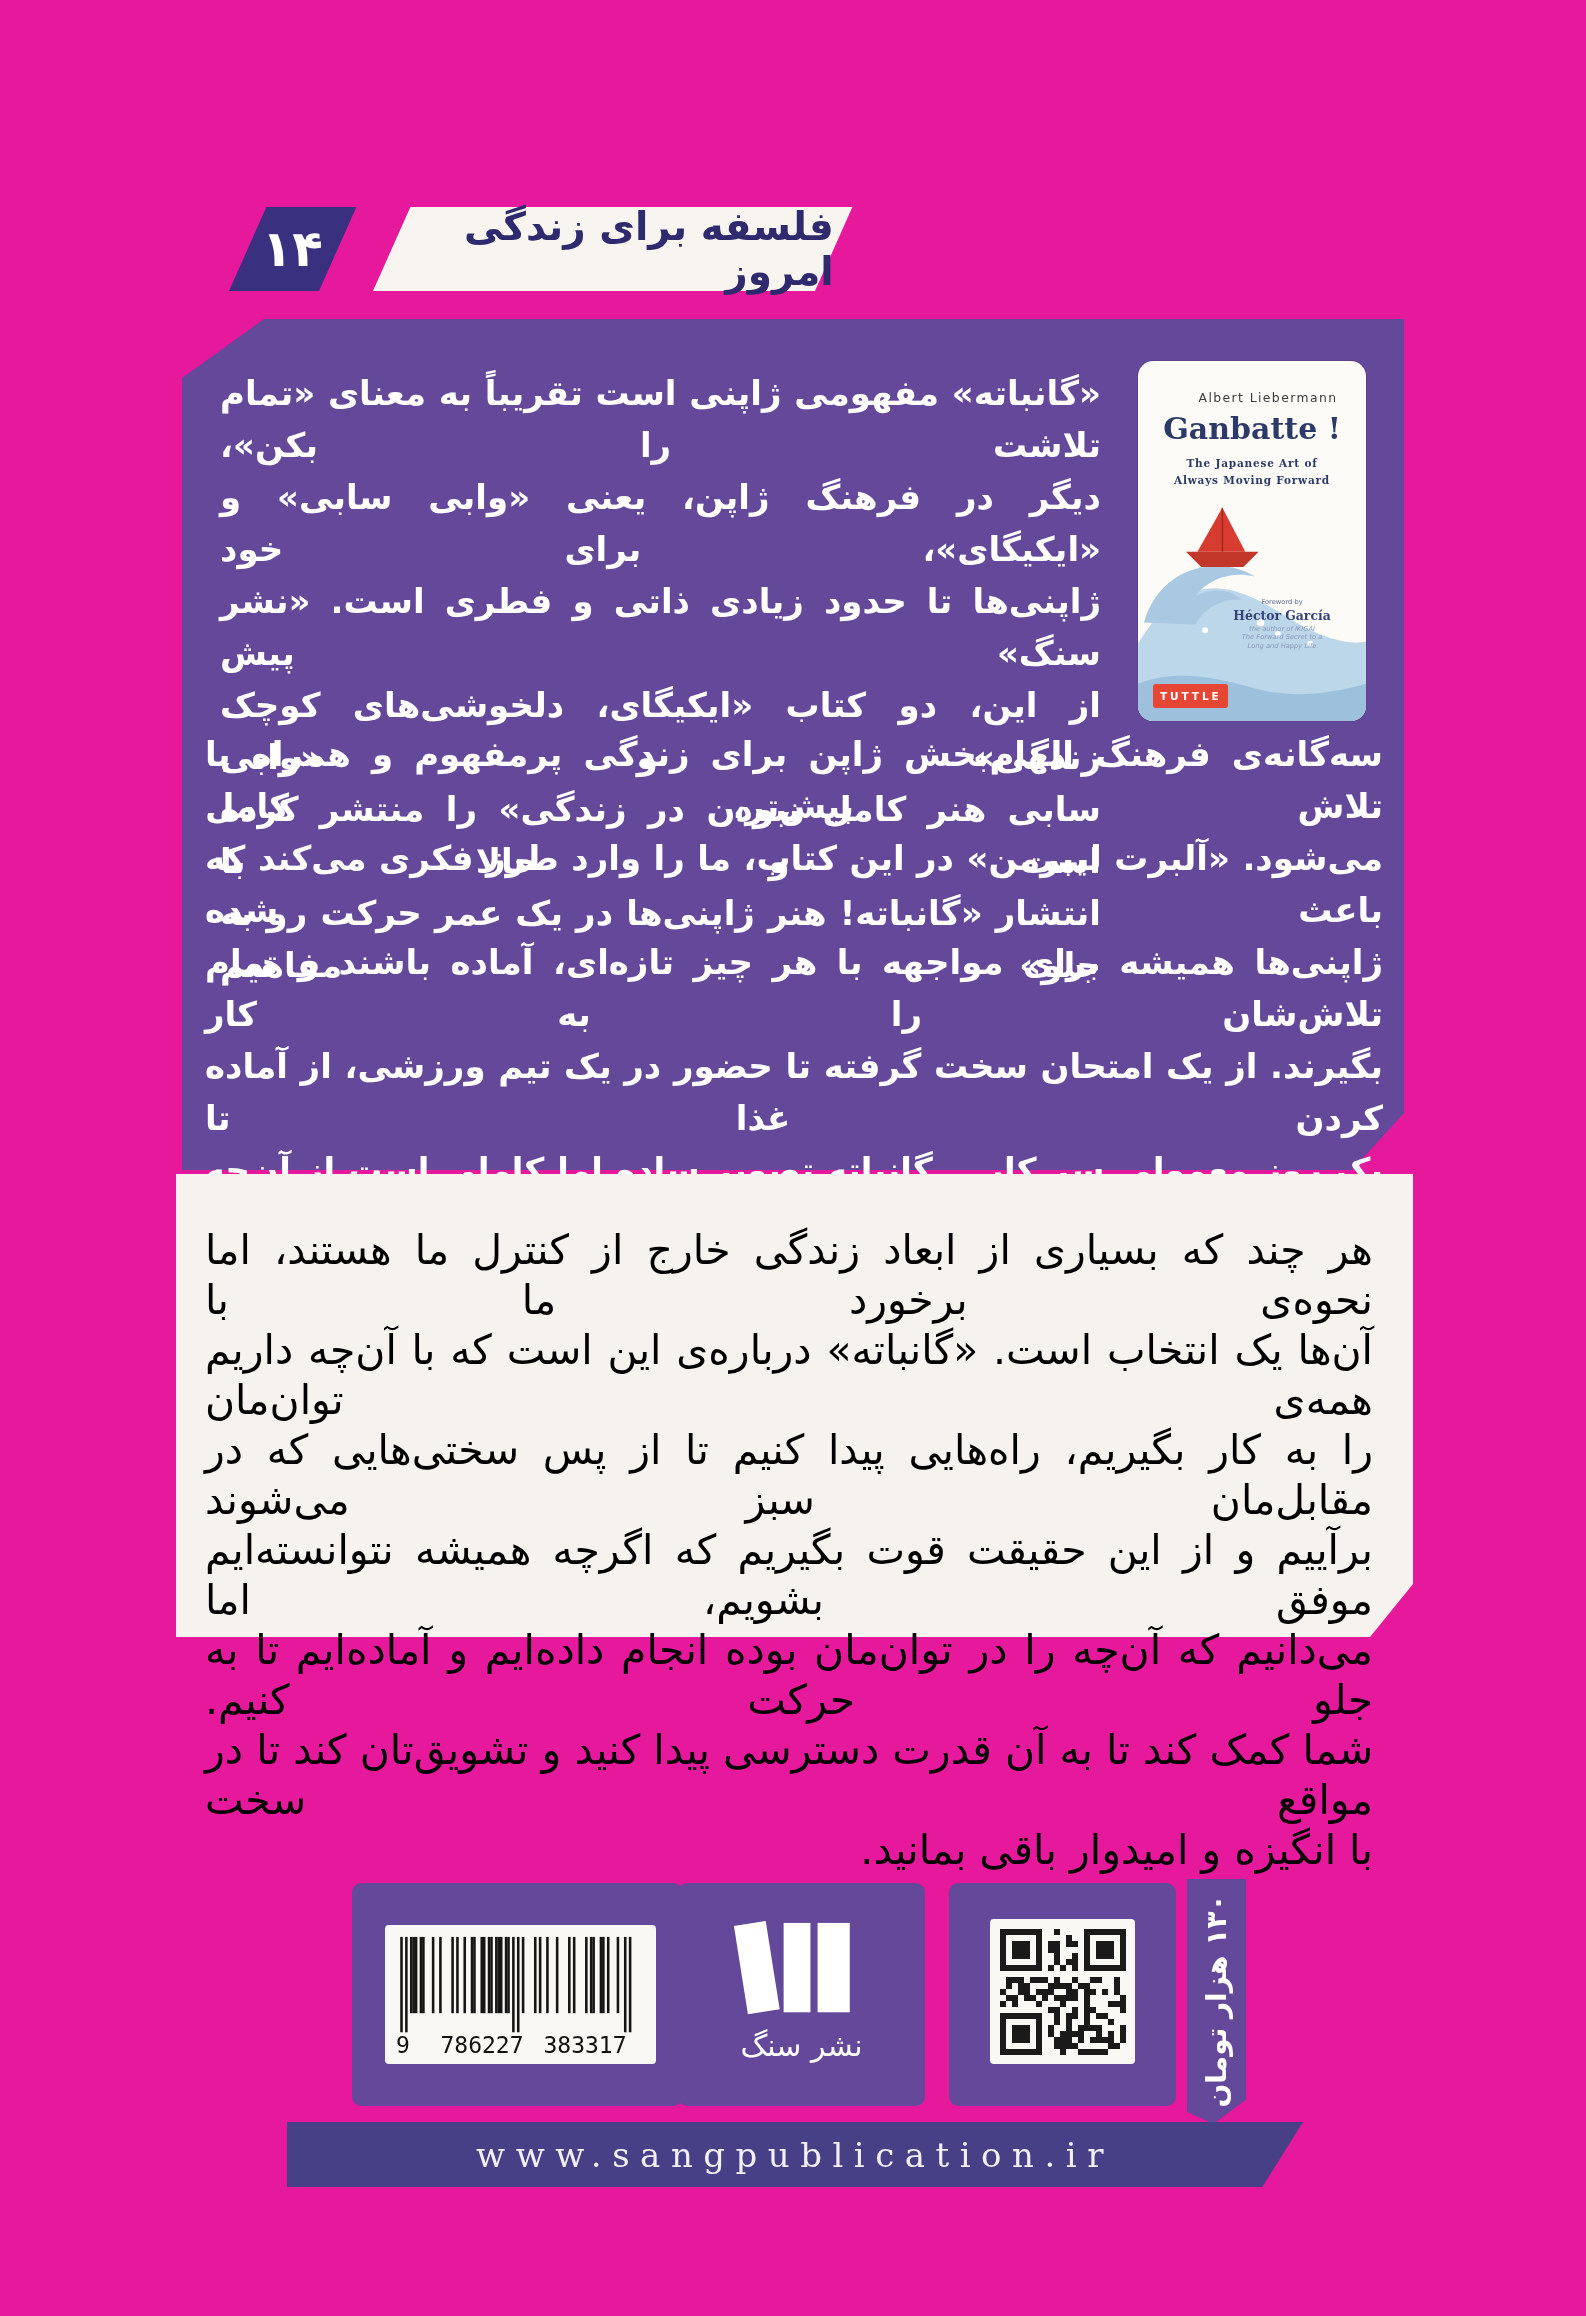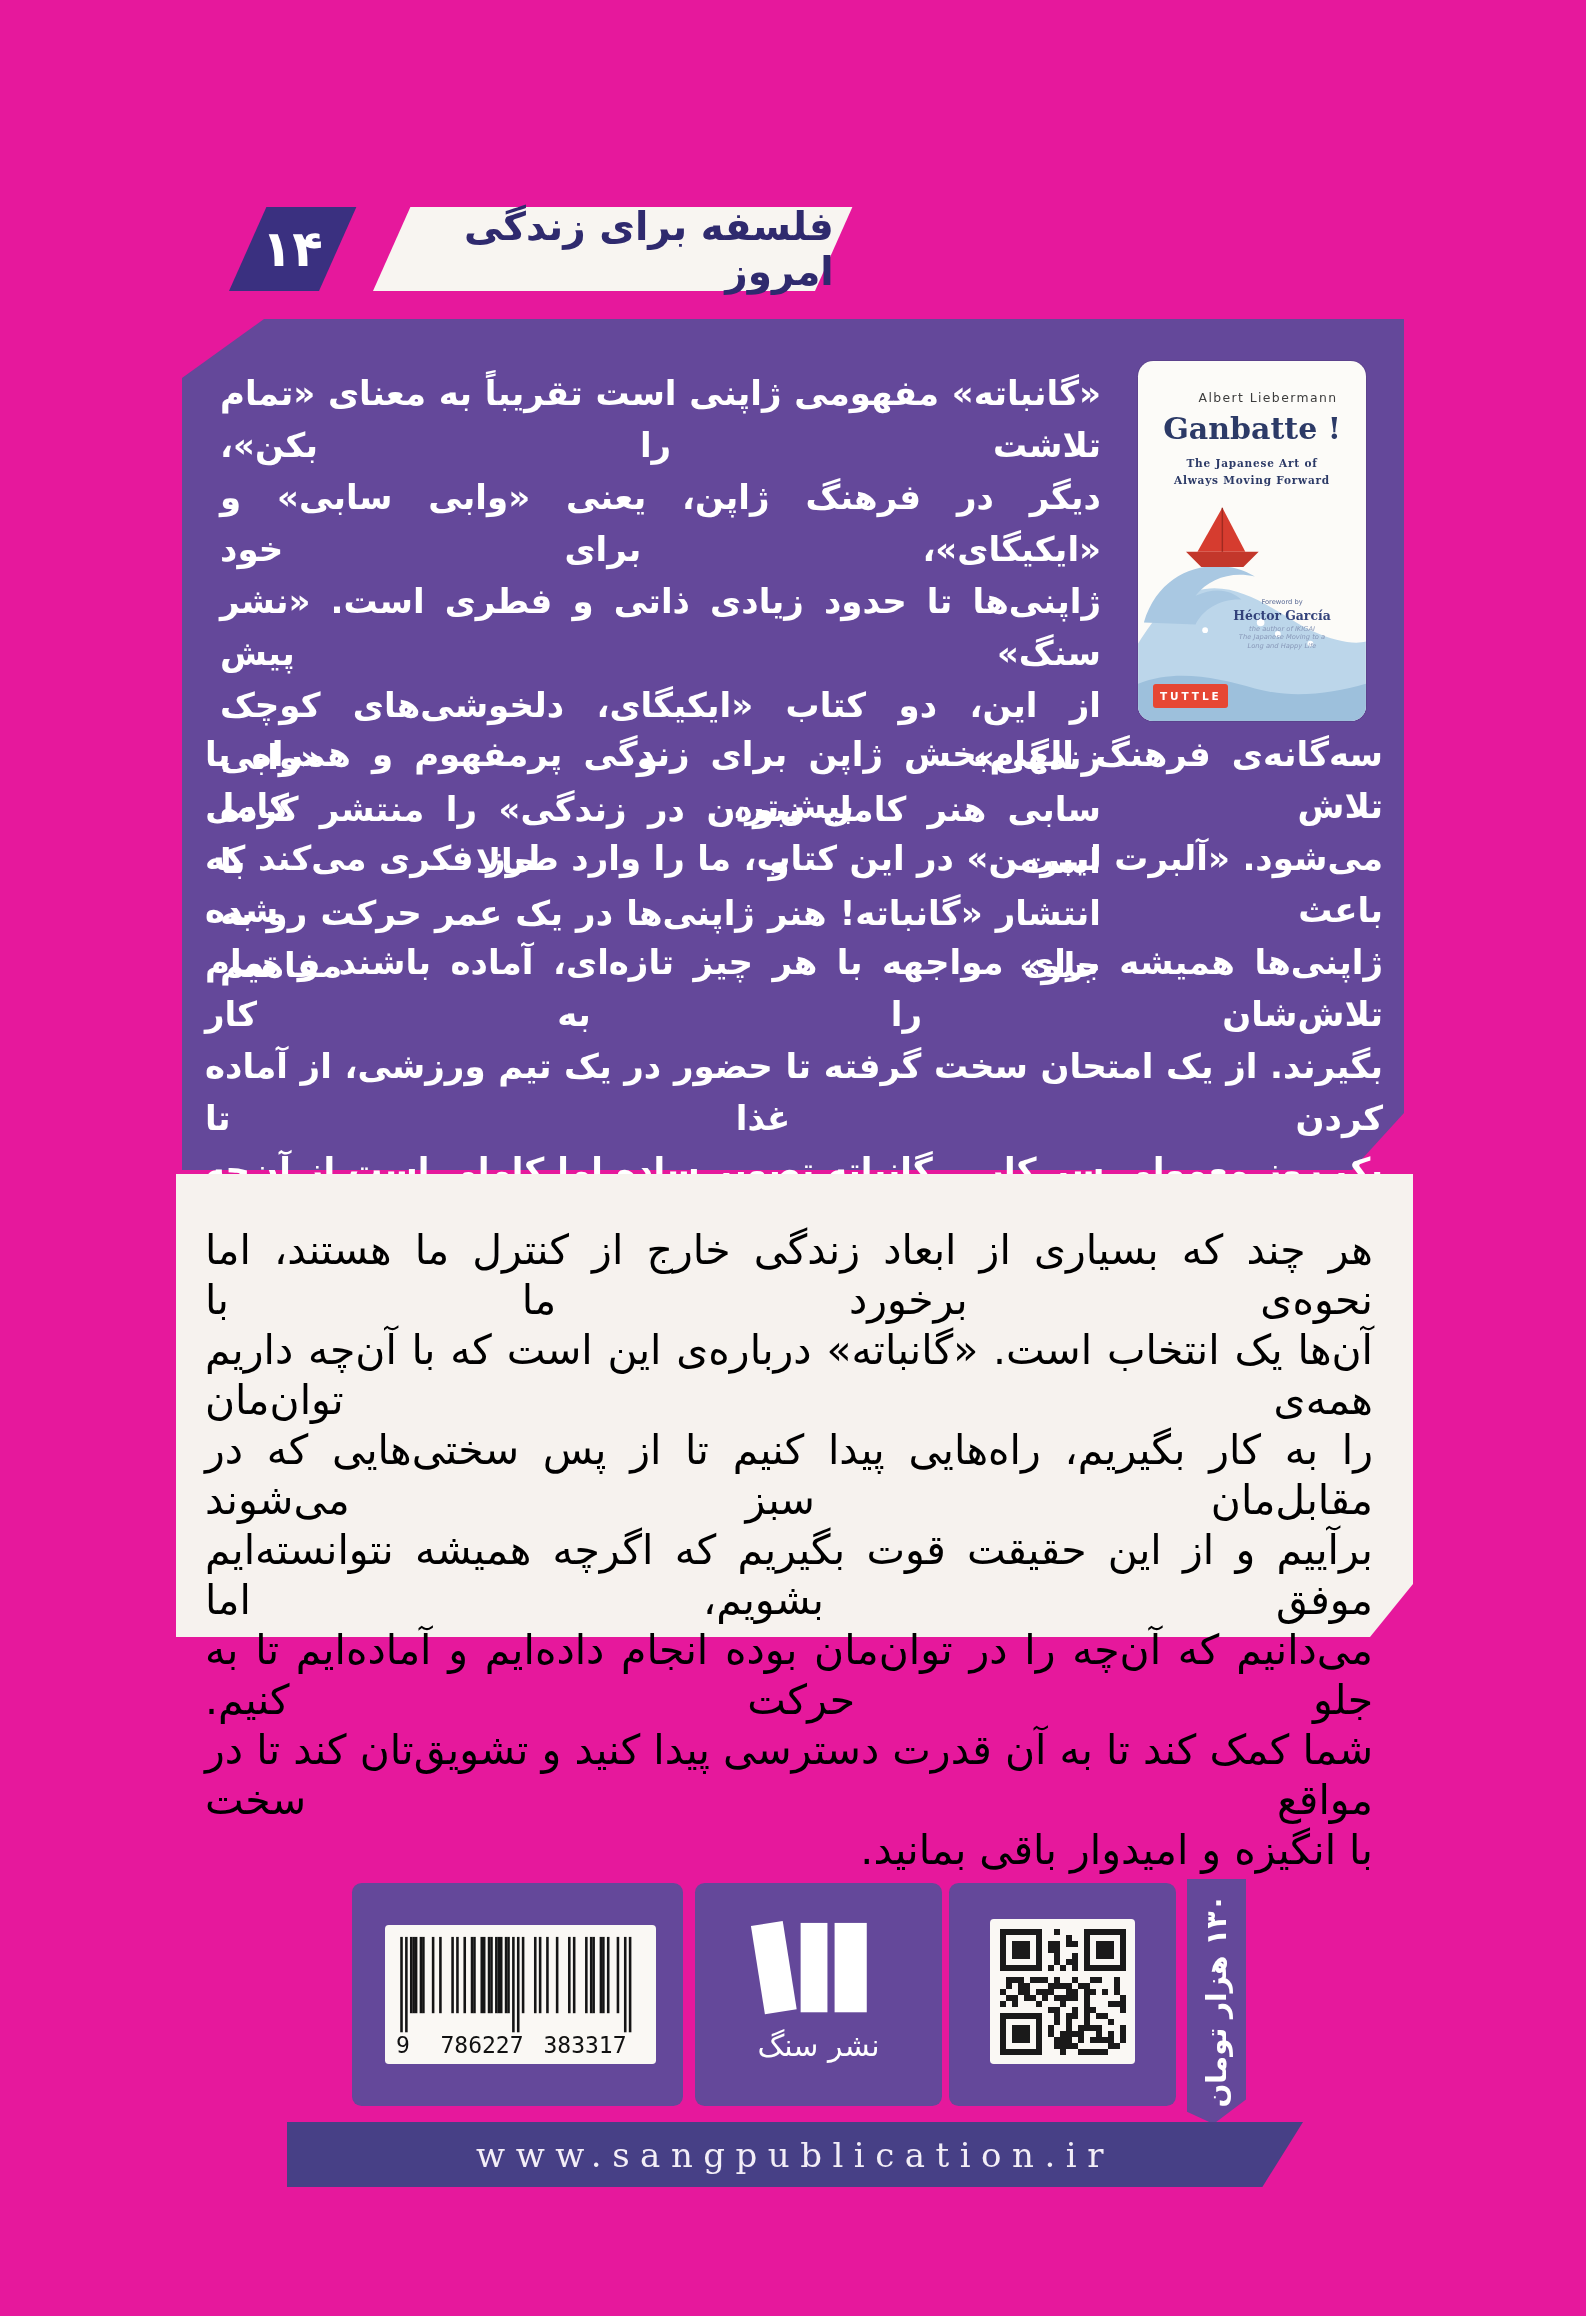--- a/index.html
+++ b/index.html
@@ -54,21 +54,21 @@
   .panel{background:#64489a;border-radius:9.6px;top:1883px;height:223px;}
   .bc-panel{left:352px;width:331px;}
   .bc-label{left:32.5px;top:42px;width:271px;height:139px;background:#faf8f4;border-radius:3.8px;}
   .bc-svg{left:11.5px;top:9.6px;}
   .bc-digits{left:11.5px;top:107px;width:244px;height:27px;color:#111;
              font-family:"DejaVu Sans Mono",monospace;font-size:23px;}
   .bc-d0{left:0px;top:0;}
   .bc-d1{left:38px;width:96px;text-align:center;top:0;}
   .bc-d2{left:141px;width:96px;text-align:center;top:0;}
 
-  .logo-panel{left:695px;width:247px;}
+  .logo-panel{left:678px;width:247px;}
   .logo-svg{left:52px;top:32.5px;}
   .pub-name{left:0;top:145px;width:100%;text-align:center;color:#fff;font-size:30px;direction:rtl;}
 
   .qr-panel{left:949px;width:227px;}
   .qr-label{left:41px;top:36px;width:145px;height:145px;background:#faf8f4;border-radius:3.8px;}
   .qr-svg{left:9.6px;top:9.6px;}
 
   .price-ribbon{left:1187px;top:1879px;width:59px;height:245px;background:#64489a;
                 clip-path:polygon(0 0,100% 0,100% 90%,45% 100%,0 95%);}
   .price-text{left:-80px;top:101px;width:220px;height:42px;transform:rotate(-90deg);
@@ -129,21 +129,21 @@
       <polygon points="88,8 112,54 62,54" fill="#d63c2f"></polygon>
       <polygon points="50,54 126,54 110,70 66,70" fill="#c3372b"></polygon>
       <line x1="88" y1="8" x2="88" y2="54" stroke="#a02a20" stroke-width="1.5"></line>
     </g>
   </svg>
 
   <div class="abs foreword">
     <div class="fw-by">Foreword by</div>
     <div class="fw-name">Héctor García</div>
     <div class="fw-note">the author of IKIGAI</div>
-    <div class="fw-note">The Japanese Moving to a</div>
+    <div class="fw-note">The Forward Secret to a</div>
     <div class="fw-note">Long and Happy Life</div>
   </div>
 
   <div class="abs tuttle">
     <span>TUTTLE</span>
   </div>
 </div>
 
 <div class="abs quote-panel"></div>
 <div class="abs qblock">

